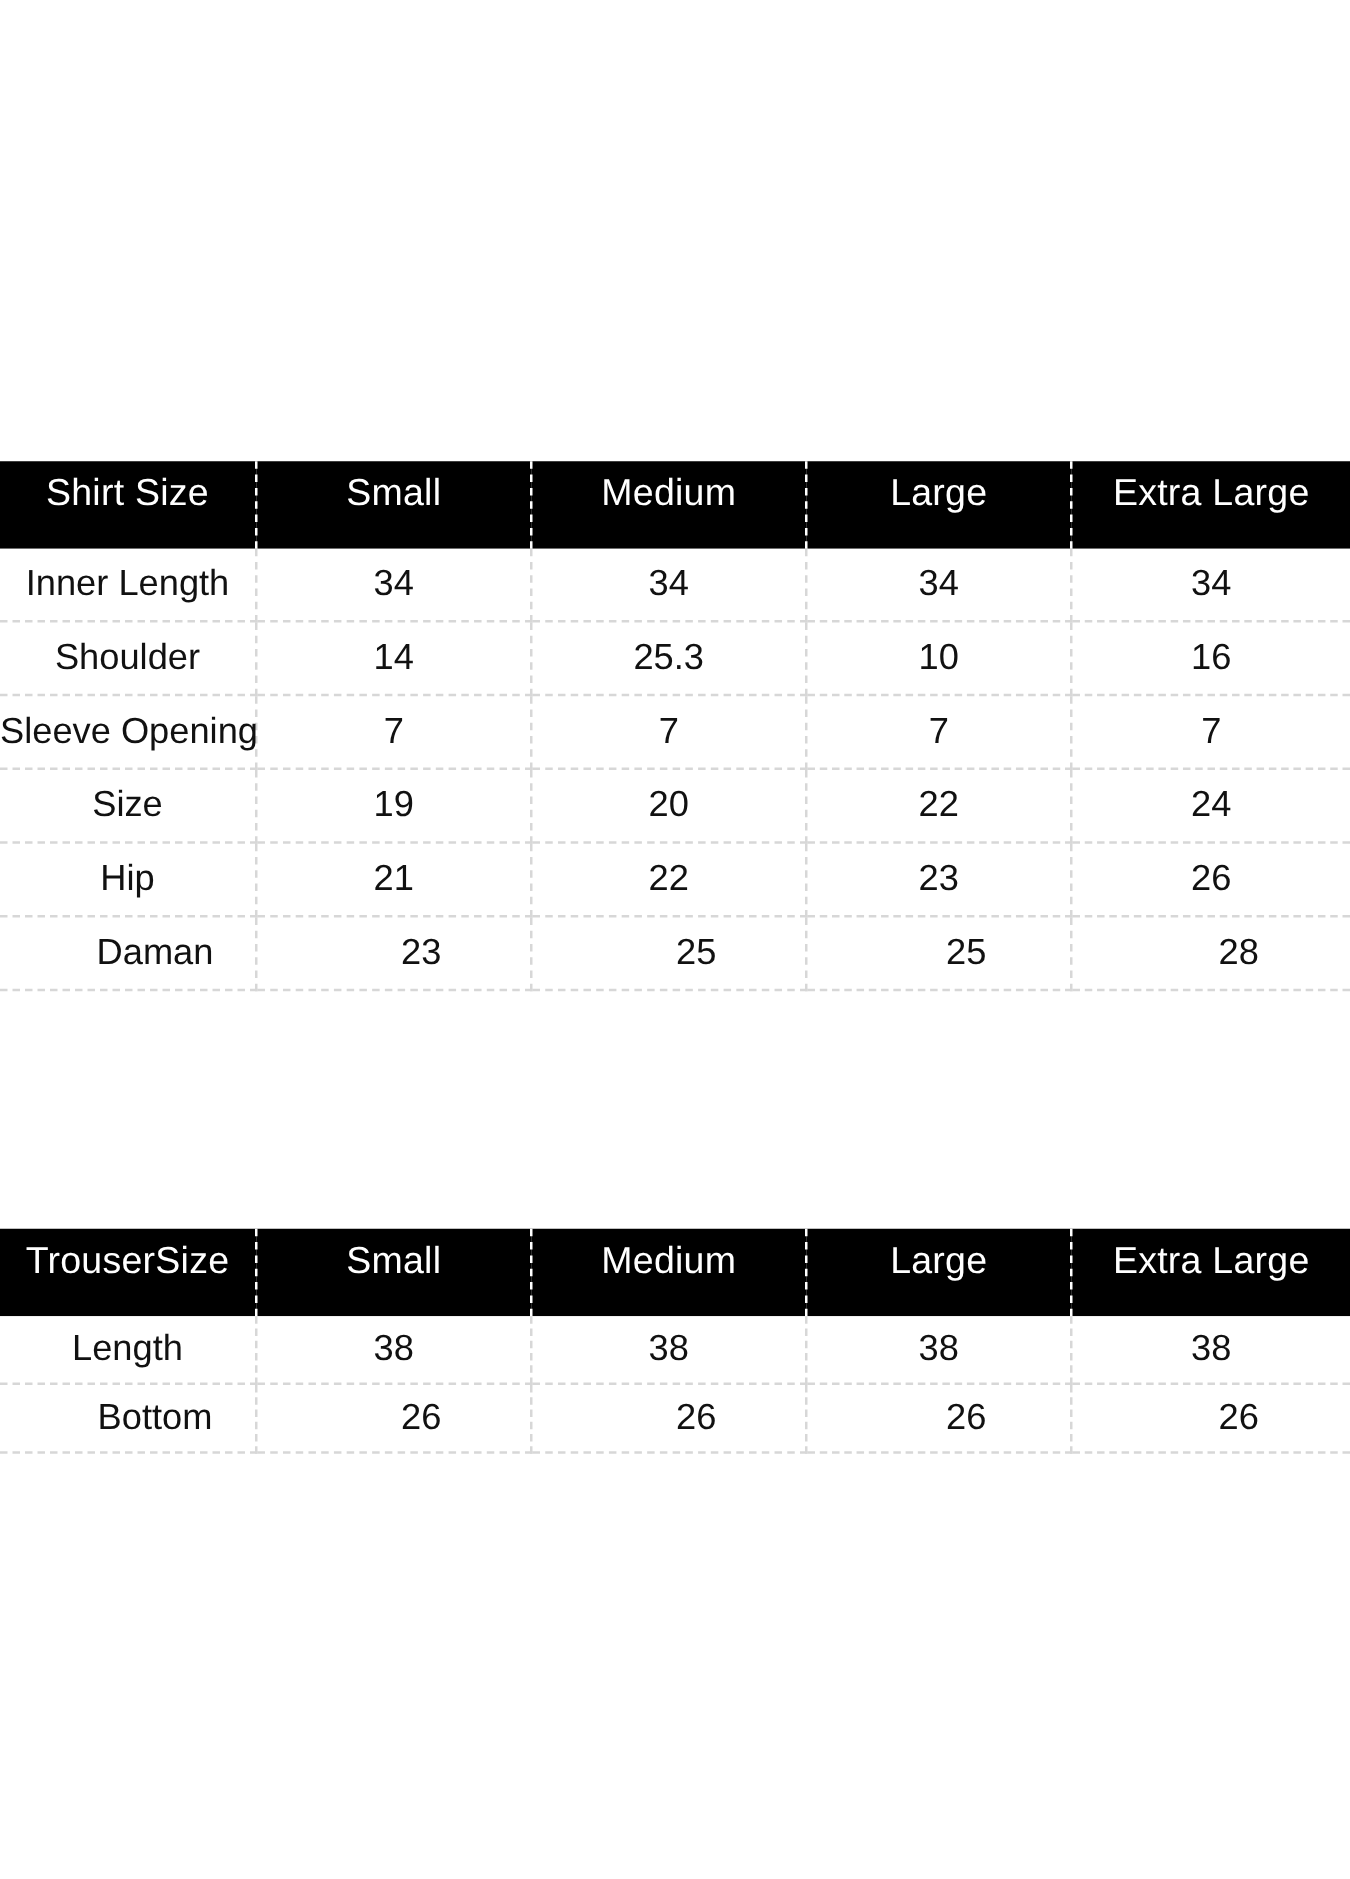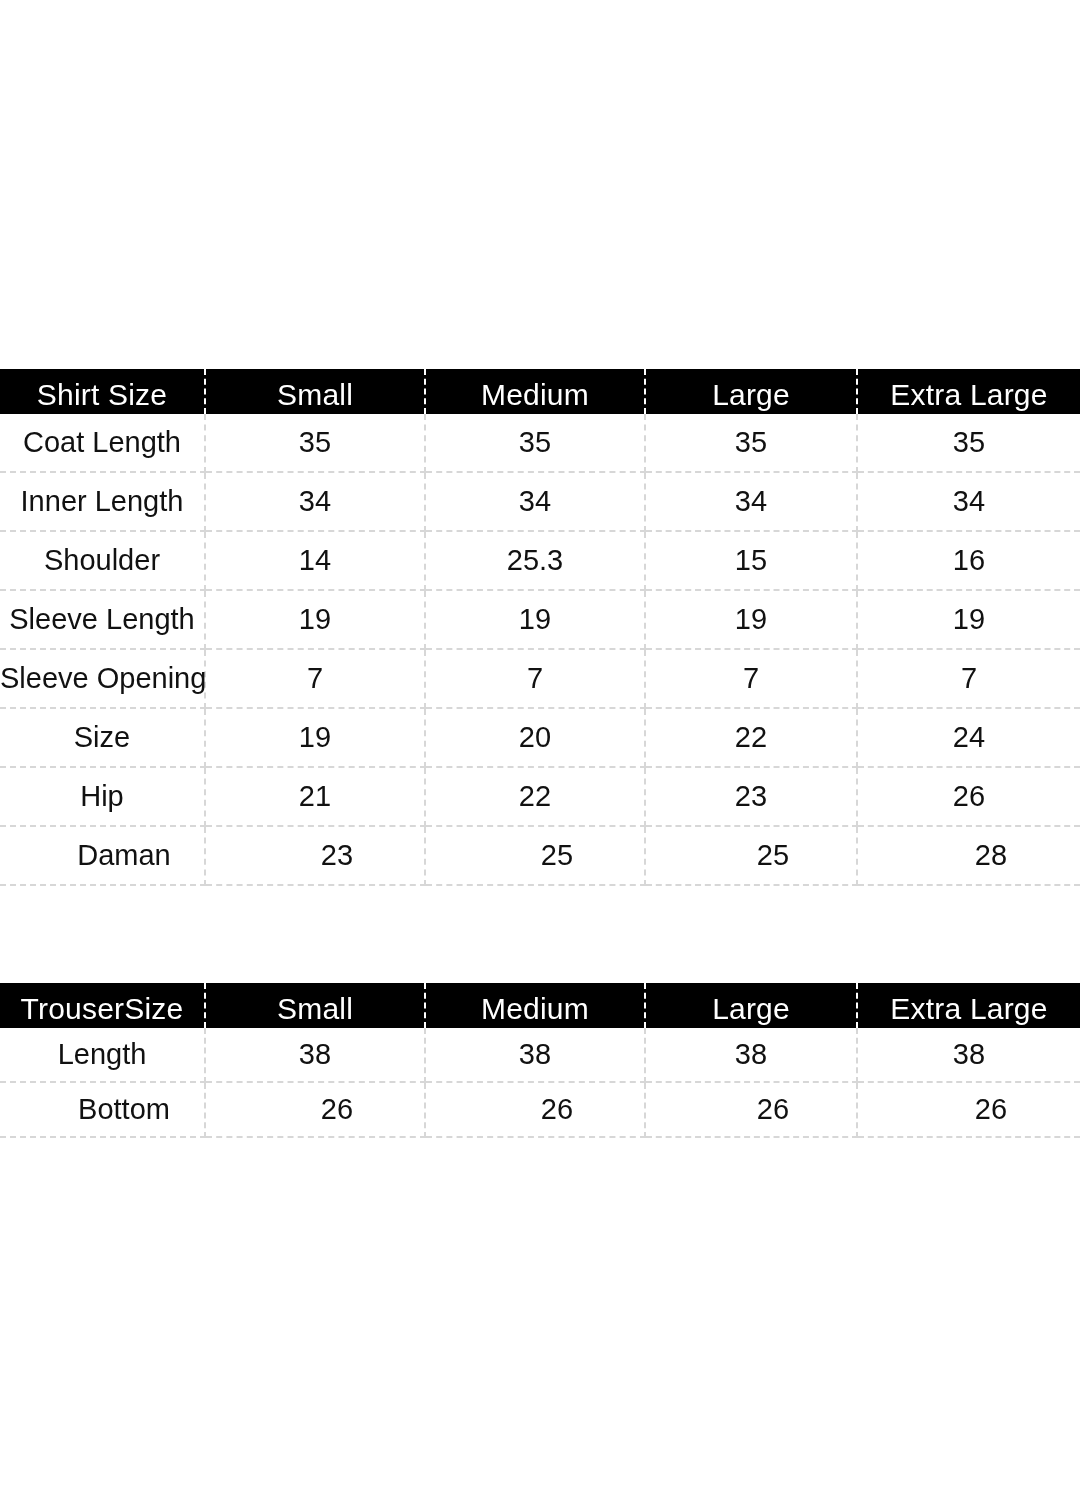--- a/index.html
+++ b/index.html
@@ -40,21 +40,21 @@
   .size-table col.c2 { width: 220px; }
   .size-table col.c3 { width: 212px; }
   .size-table col.c4 { width: 223px; }
 
   .size-table thead th {
     background: #000000;
     color: #ffffff;
     font-weight: normal;
     font-size: 30px;
     line-height: 1;
-    padding: 11px 0 4px 0;
+    padding: 11px 0 29px 0;
     border-right: 2px dashed #ffffff;
     letter-spacing: 0.2px;
   }
   .size-table thead th:last-child {
     border-right: none;
   }
 
   .size-table tbody td {
     background: #ffffff;
     color: #111111;
@@ -99,46 +99,32 @@
       <tr>
         <th>Shirt Size</th>
         <th>Small</th>
         <th>Medium</th>
         <th>Large</th>
         <th>Extra Large</th>
       </tr>
     </thead>
     <tbody>
       <tr>
-        <td class="label">Coat Length</td>
-        <td>35</td>
-        <td>35</td>
-        <td>35</td>
-        <td>35</td>
-      </tr>
-      <tr>
         <td class="label">Inner Length</td>
         <td>34</td>
         <td>34</td>
         <td>34</td>
         <td>34</td>
       </tr>
       <tr>
         <td class="label">Shoulder</td>
         <td>14</td>
         <td>25.3</td>
-        <td>15</td>
+        <td>10</td>
         <td>16</td>
-      </tr>
-      <tr>
-        <td class="label">Sleeve Length</td>
-        <td>19</td>
-        <td>19</td>
-        <td>19</td>
-        <td>19</td>
       </tr>
       <tr>
         <td class="label">Sleeve Opening</td>
         <td>7</td>
         <td>7</td>
         <td>7</td>
         <td>7</td>
       </tr>
       <tr>
         <td class="label">Size</td>

